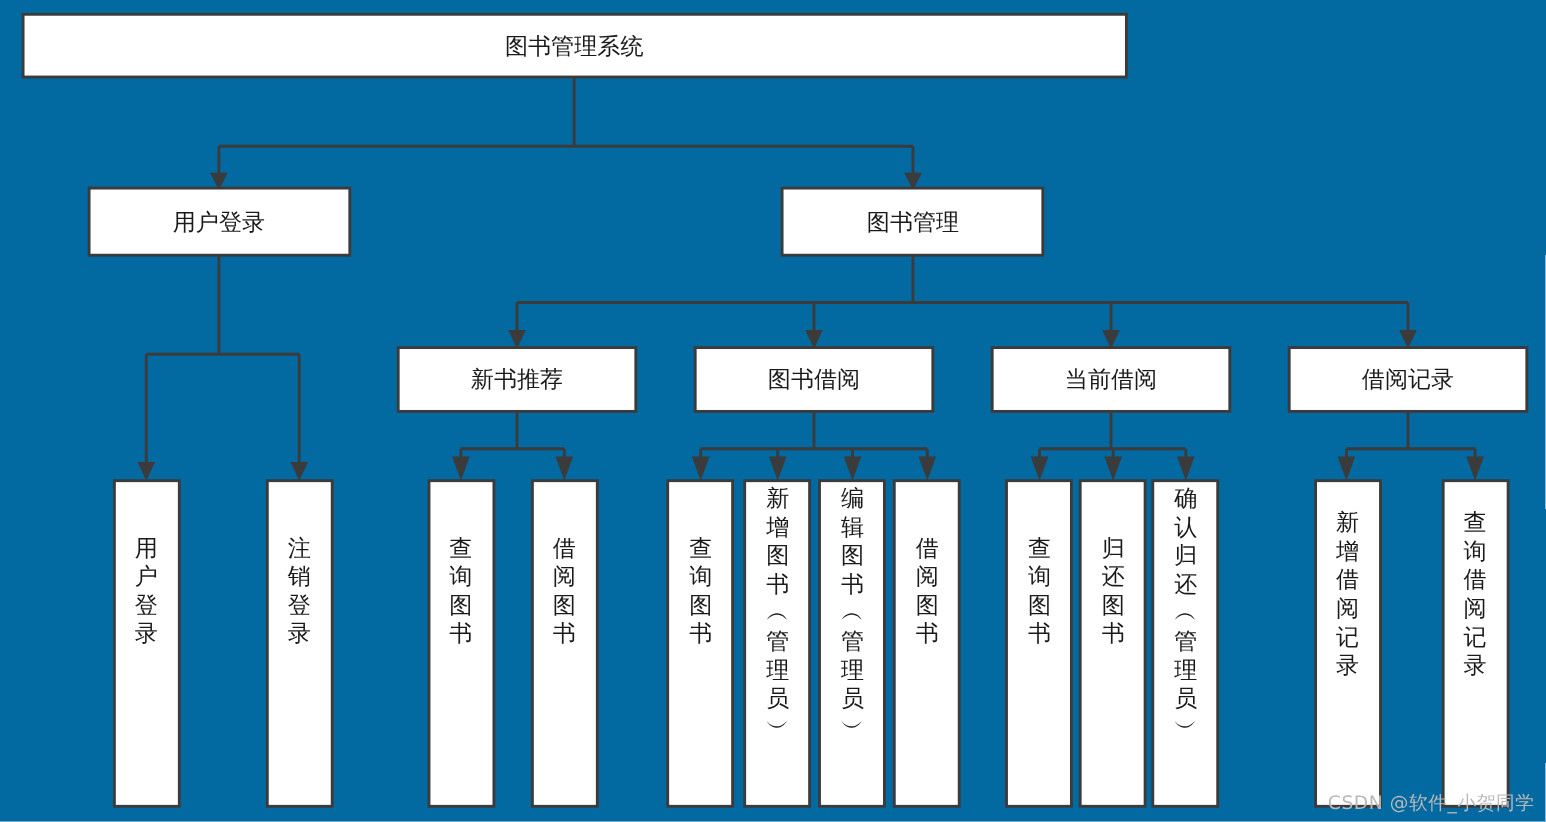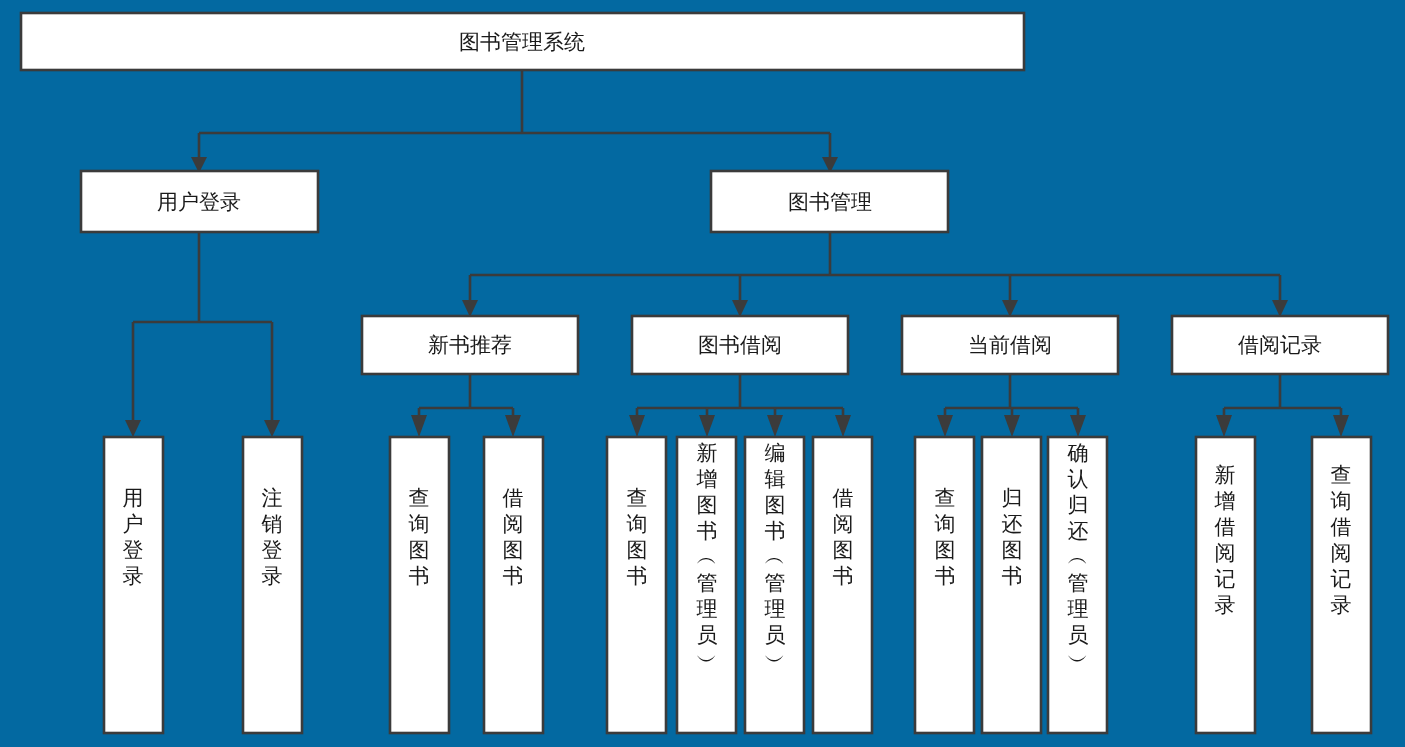--- a/index.html
+++ b/index.html
@@ -238,14 +238,15 @@
       <text class="node-label-v" x="1225" y="482"><tspan x="1225" dy="0">新</tspan><tspan x="1225" dy="26">增</tspan><tspan x="1225" dy="26">借</tspan><tspan x="1225" dy="26">阅</tspan><tspan x="1225" dy="26">记</tspan><tspan x="1225" dy="26">录</tspan></text>
     </g>
 
     <g>
       <rect class="node-box" x="1312" y="437" width="59" height="296"></rect>
       <text class="node-label-v" x="1341" y="482"><tspan x="1341" dy="0">查</tspan><tspan x="1341" dy="26">询</tspan><tspan x="1341" dy="26">借</tspan><tspan x="1341" dy="26">阅</tspan><tspan x="1341" dy="26">记</tspan><tspan x="1341" dy="26">录</tspan></text>
     </g>
 
   </svg>
 
+  <div class="watermark">CSDN @软件_小贺同学</div>
 
 </div>
 
 </body></html>

